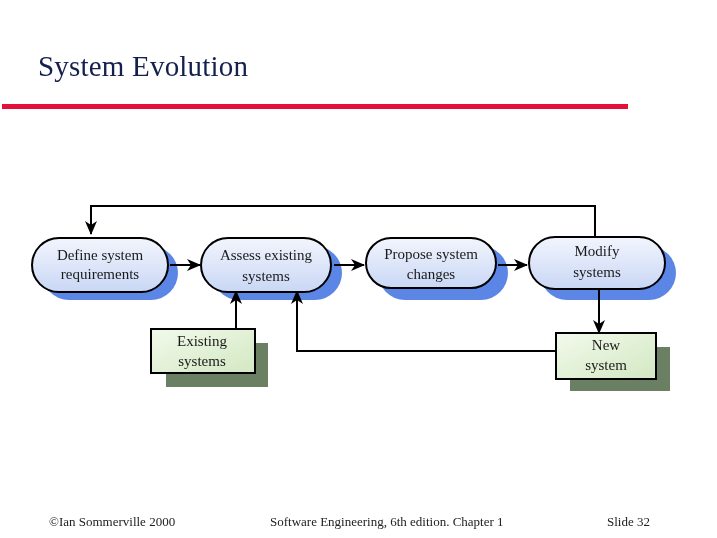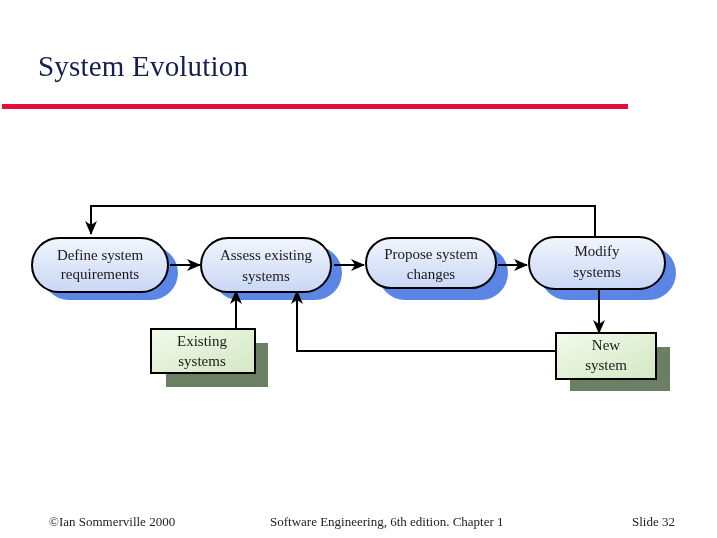--- a/index.html
+++ b/index.html
@@ -4,21 +4,21 @@
 <style>
   html, body { margin:0; padding:0; background:#ffffff; }
   body { width:717px; height:538px; position:relative; overflow:hidden; font-family:"Liberation Serif", serif; }
   .title { position:absolute; left:38px; top:52px; font-size:29px; color:#14204e; line-height:1; letter-spacing:0.2px; }
   .rule { position:absolute; left:2px; top:104px; width:626px; height:5px; background:#e3103a; }
   svg.diagram { position:absolute; left:0; top:0; }
   .node-label { font-family:"Liberation Serif", serif; font-size:15px; fill:#1a1a1a; text-anchor:middle; }
   .footer { position:absolute; top:514px; font-size:13px; color:#222; }
   .f-left { left:49px; }
   .f-center { left:270px; }
-  .f-right { left:632px; }
+  .f-right { left:607px; }
 </style>
 </head>
 <body>
 
 <div class="title">System Evolution</div>
 <div class="rule"></div>
 
 <svg class="diagram" width="717" height="538" viewBox="0 0 717 538">
   <defs>
     <linearGradient id="pg" x1="0" y1="0" x2="0" y2="1">

